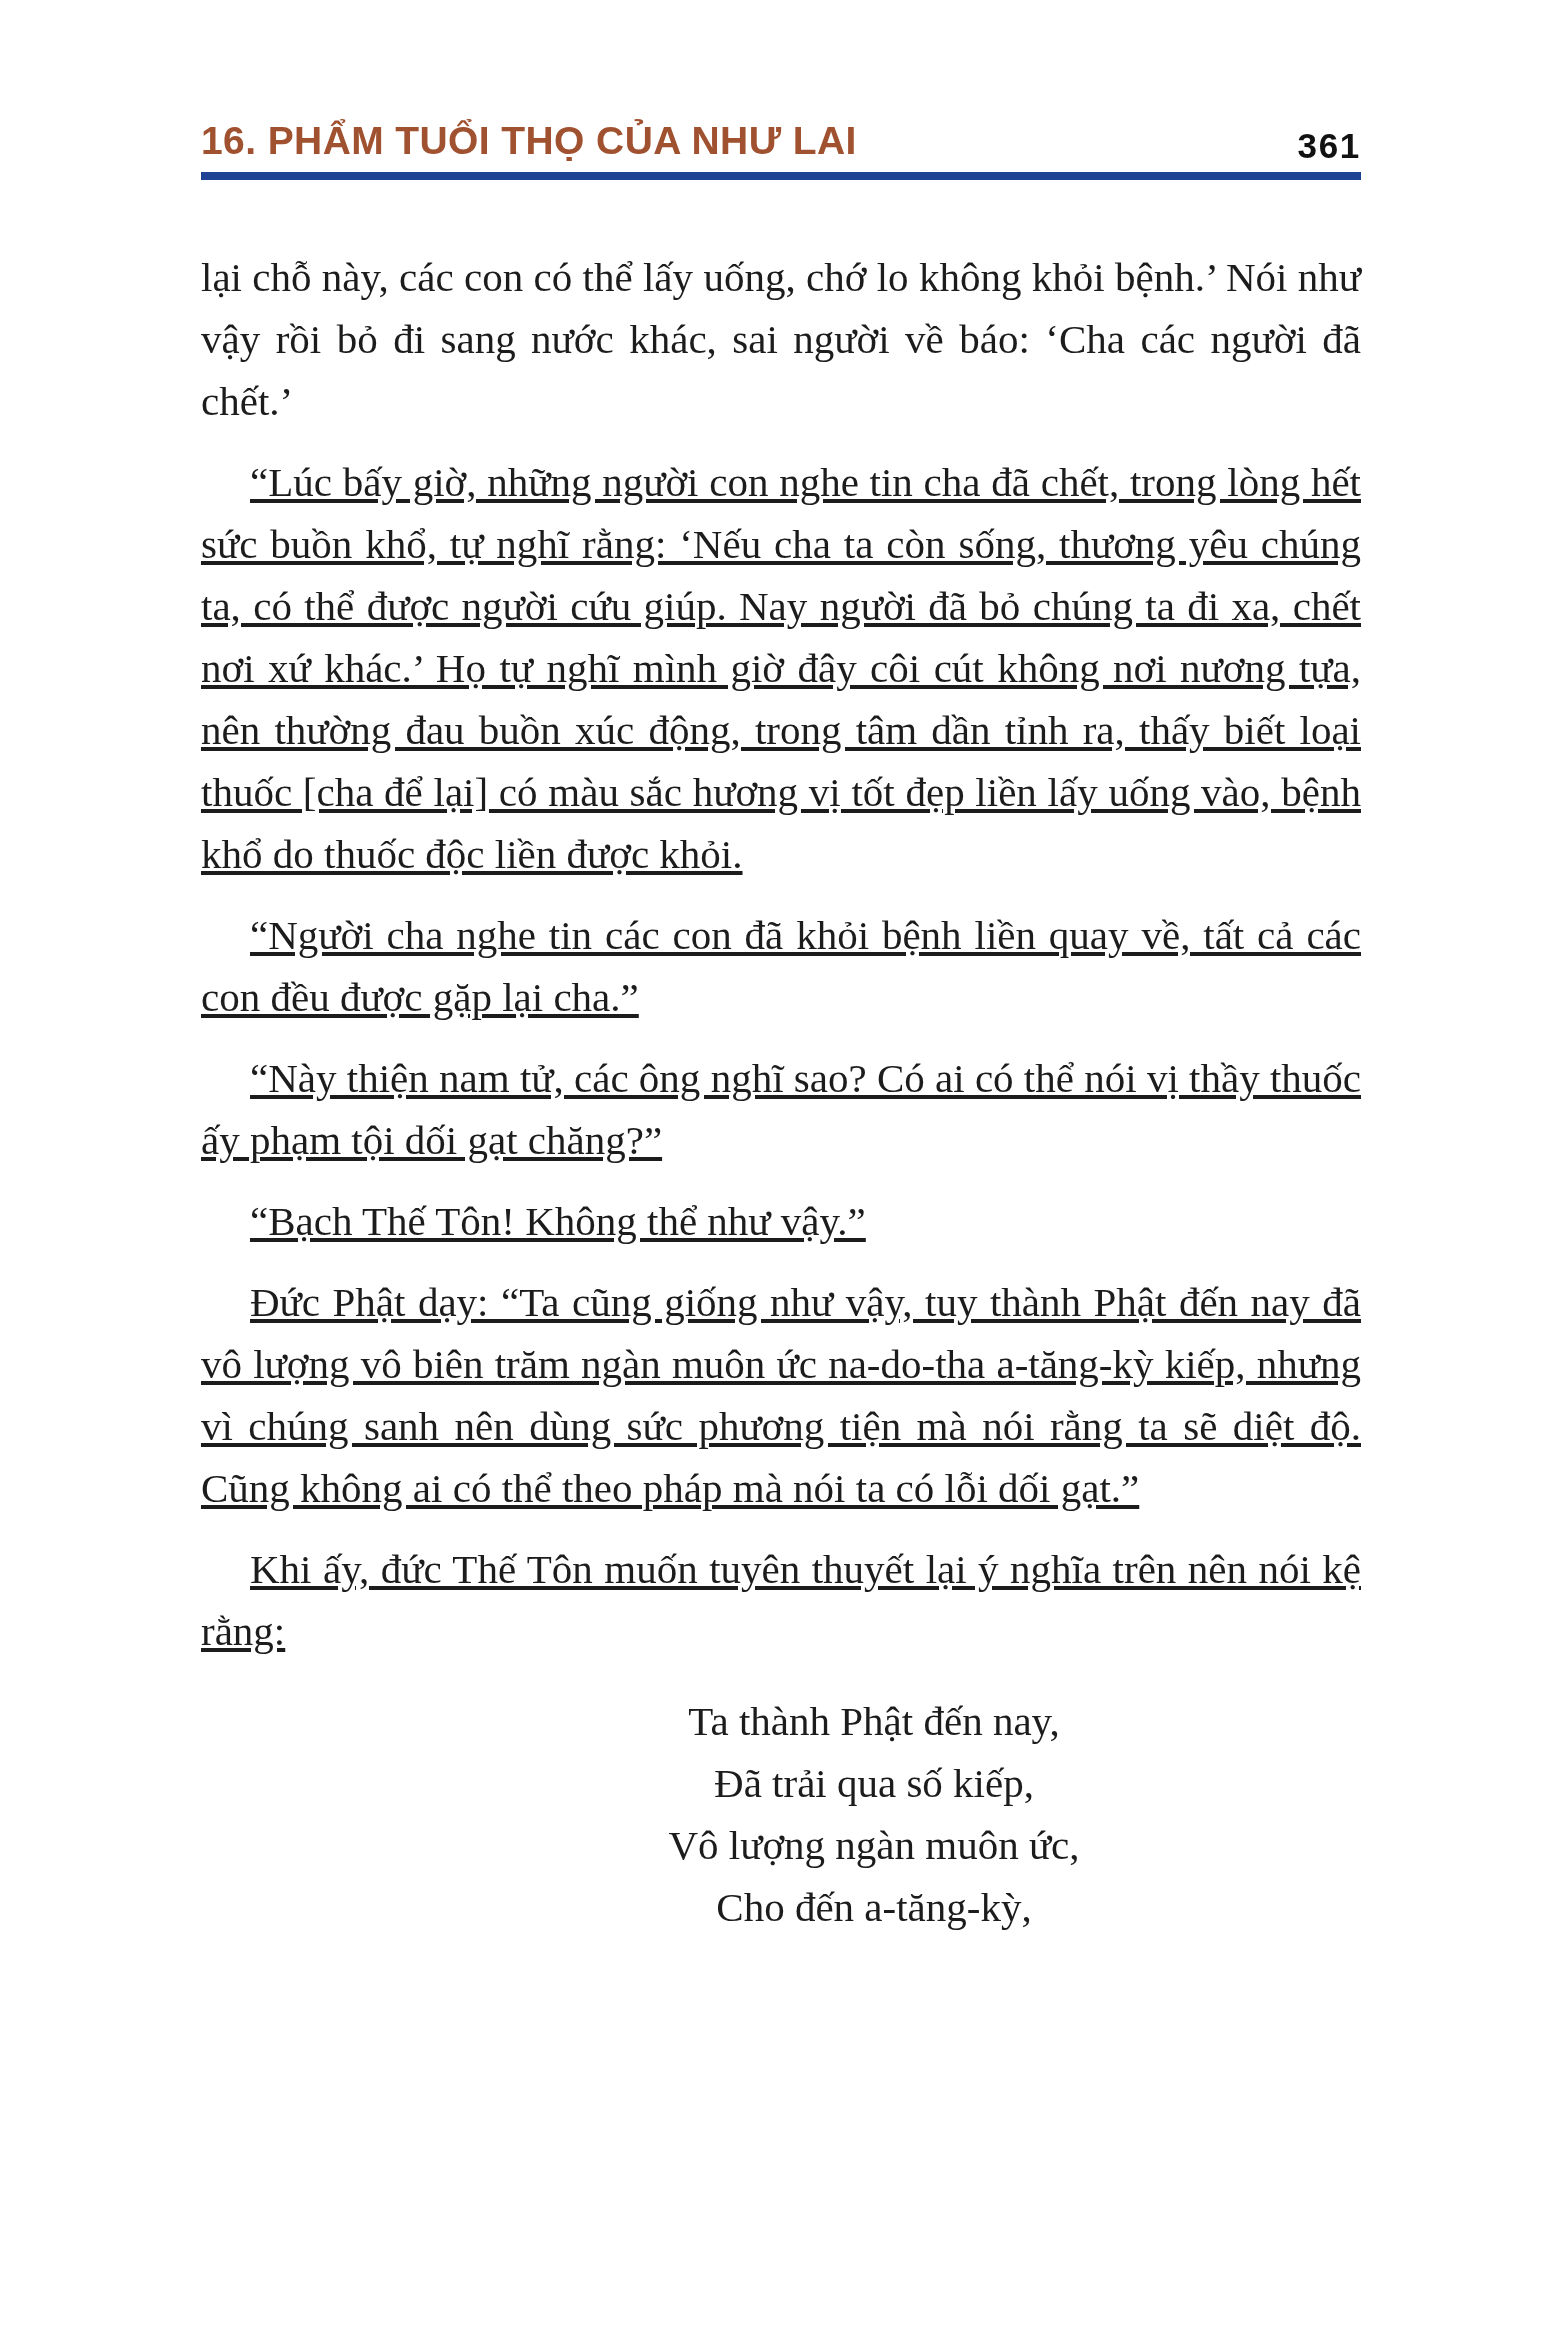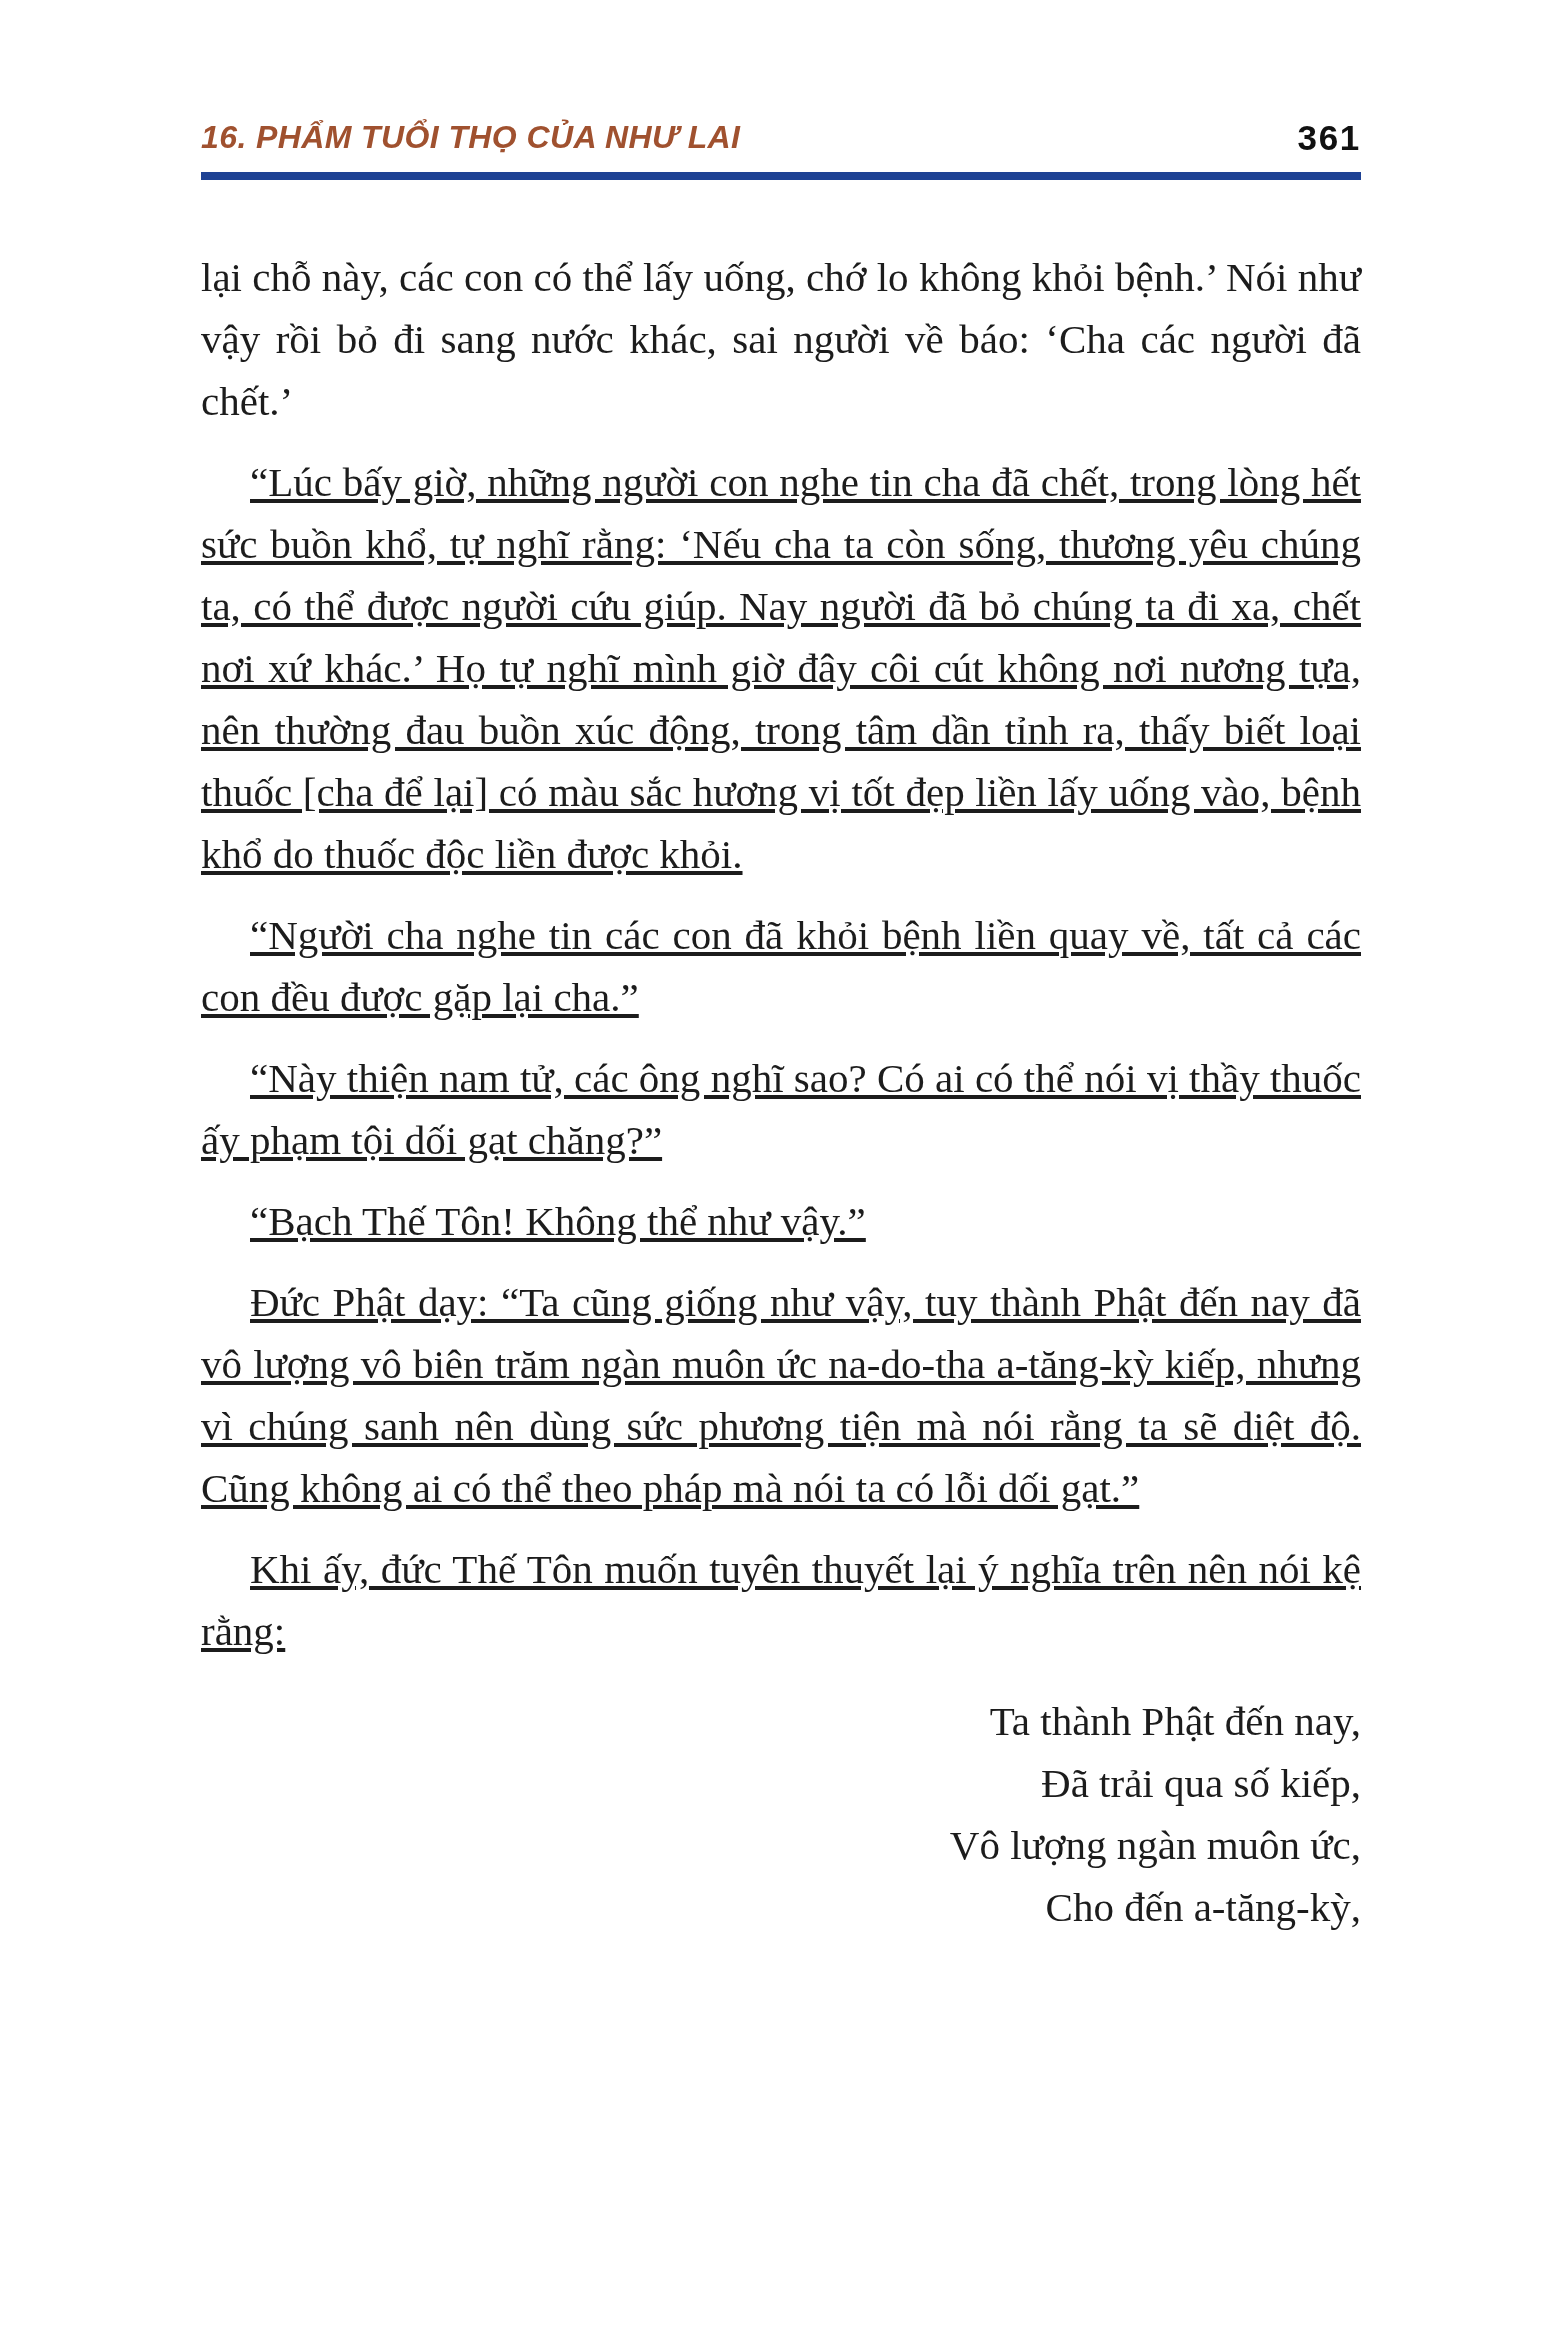--- a/index.html
+++ b/index.html
@@ -21,25 +21,24 @@
     left: 201px;
     right: 200px;
     top: 120px;
     display: flex;
     justify-content: space-between;
     align-items: flex-end;
   }
   .chapter-title {
     font-family: "Liberation Sans", "DejaVu Sans", sans-serif;
     font-weight: 700;
-    font-size: 32px;
+    font-size: 39px;
     letter-spacing: 0.4px;
     color: #a0512f;
     line-height: 1.1;
-    font-style: italic;
   }
   .page-number {
     font-family: "Liberation Sans", "DejaVu Sans", sans-serif;
     font-weight: 700;
     font-size: 35px;
     letter-spacing: 1.7px;
     color: #111111;
     line-height: 1;
   }
   .header-rule {
@@ -62,21 +61,21 @@
   .body-text p {
     margin: 0 0 19px 0;
   }
   .body-text p.indented {
     text-indent: 49px;
     text-decoration: underline;
   }
   .verse {
     margin-top: 28px;
     padding-left: 186px;
-    text-align: right;
+    text-align: center;
   }
   .verse-line {
     display: block;
   }
 </style>
 </head>
 <body>
 
 <div class="page">
 

